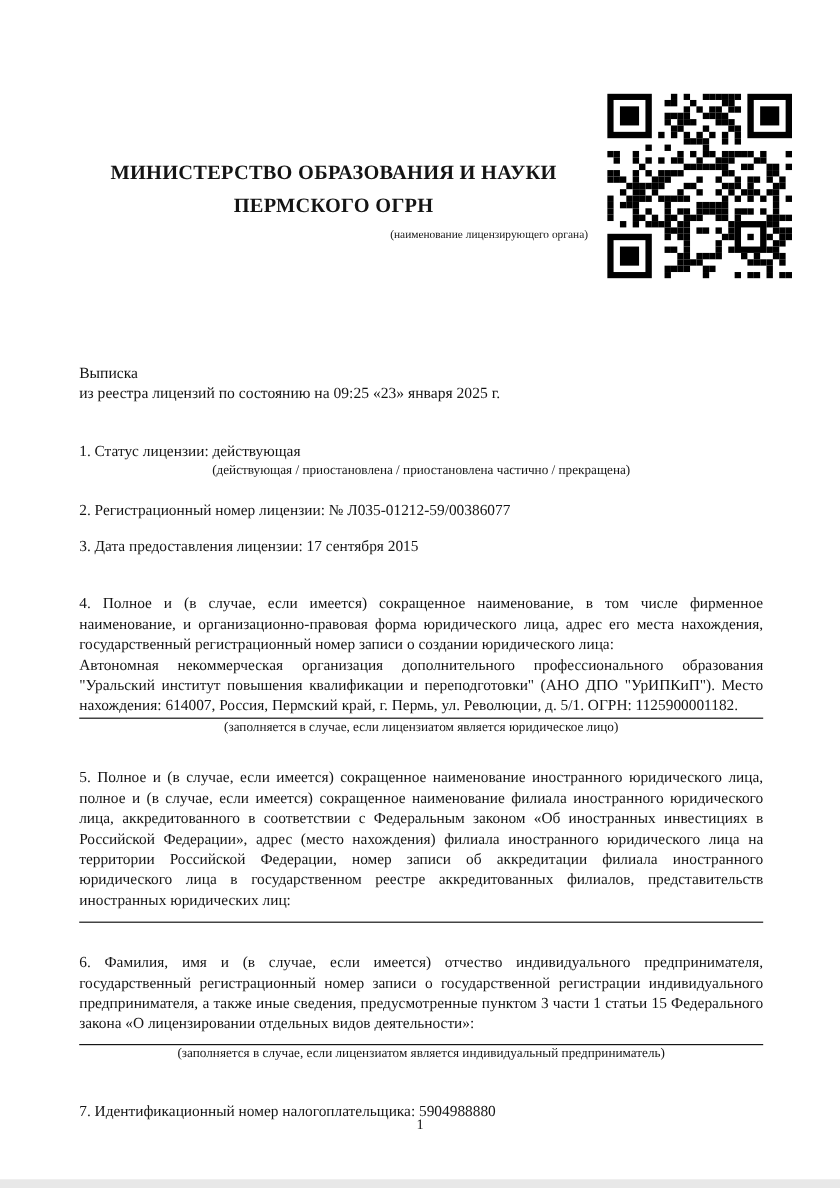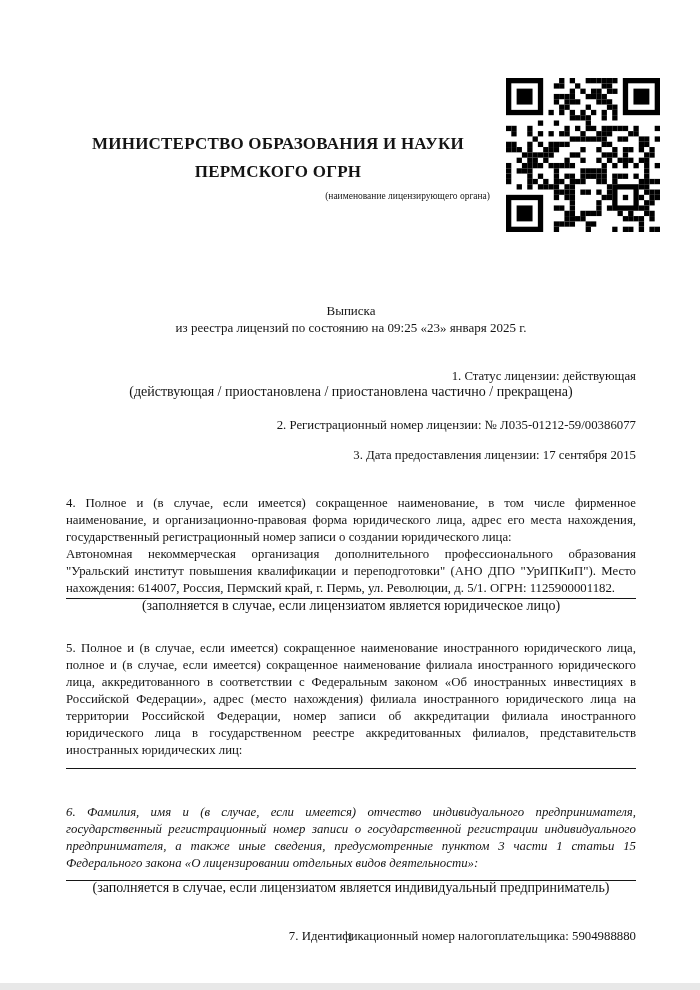--- a/index.html
+++ b/index.html
@@ -13,32 +13,32 @@
     overflow:hidden;
   }
   .ministry{
     position:absolute;top:130px;left:66px;width:424px;
     text-align:center;
   }
   .ministry-name{font-size:17px;font-weight:bold;line-height:28px;letter-spacing:.2px;}
   .ministry-caption{font-size:9.5px;line-height:12px;margin-top:4px;text-align:right;}
   .qr-wrap{position:absolute;top:78px;left:506px;width:154px;height:154px;}
   .qr-wrap svg{width:100%;height:100%;display:block;}
-  .doc-title{position:absolute;top:302px;left:66px;width:570px;text-align:center;font-size:13px;line-height:17px;}
+  .doc-title{position:absolute;top:302px;left:66px;width:570px;text-align:left;font-size:13px;line-height:17px;}
   .body{position:absolute;top:368px;left:66px;width:570px;font-size:12.8px;line-height:17px;}
-  .para{margin:0;text-align:right;}
+  .para{margin:0;}
   .just{text-align:justify;text-justify:inter-word;}
-  .caption{font-size:14px;line-height:12.5px;text-align:center;margin:1px 0 0 0;}
+  .caption{font-size:11px;line-height:12.5px;text-align:center;margin:1px 0 0 0;}
   .hrule{border:none;border-top:1.8px solid #161616;margin:1px 0 0 0;height:0;}
   .mt-p2{margin-top:18px;}
   .mt-p3{margin-top:13px;}
   .mt-p4{margin-top:31px;}
   .mt-p5{margin-top:28px;}
   .hr5{margin-top:9px;}
-  .mt-p6{margin-top:35px;font-style:italic;}
+  .mt-p6{margin-top:25px;}
   .hr6{margin-top:8px;}
   .mt-p7{margin-top:33px;}
   .footer{position:absolute;top:930px;left:0;width:700px;text-align:center;font-size:12px;}
 </style>
 </head>
 <body>
 
 <div class="page">
 
   <div class="ministry">

